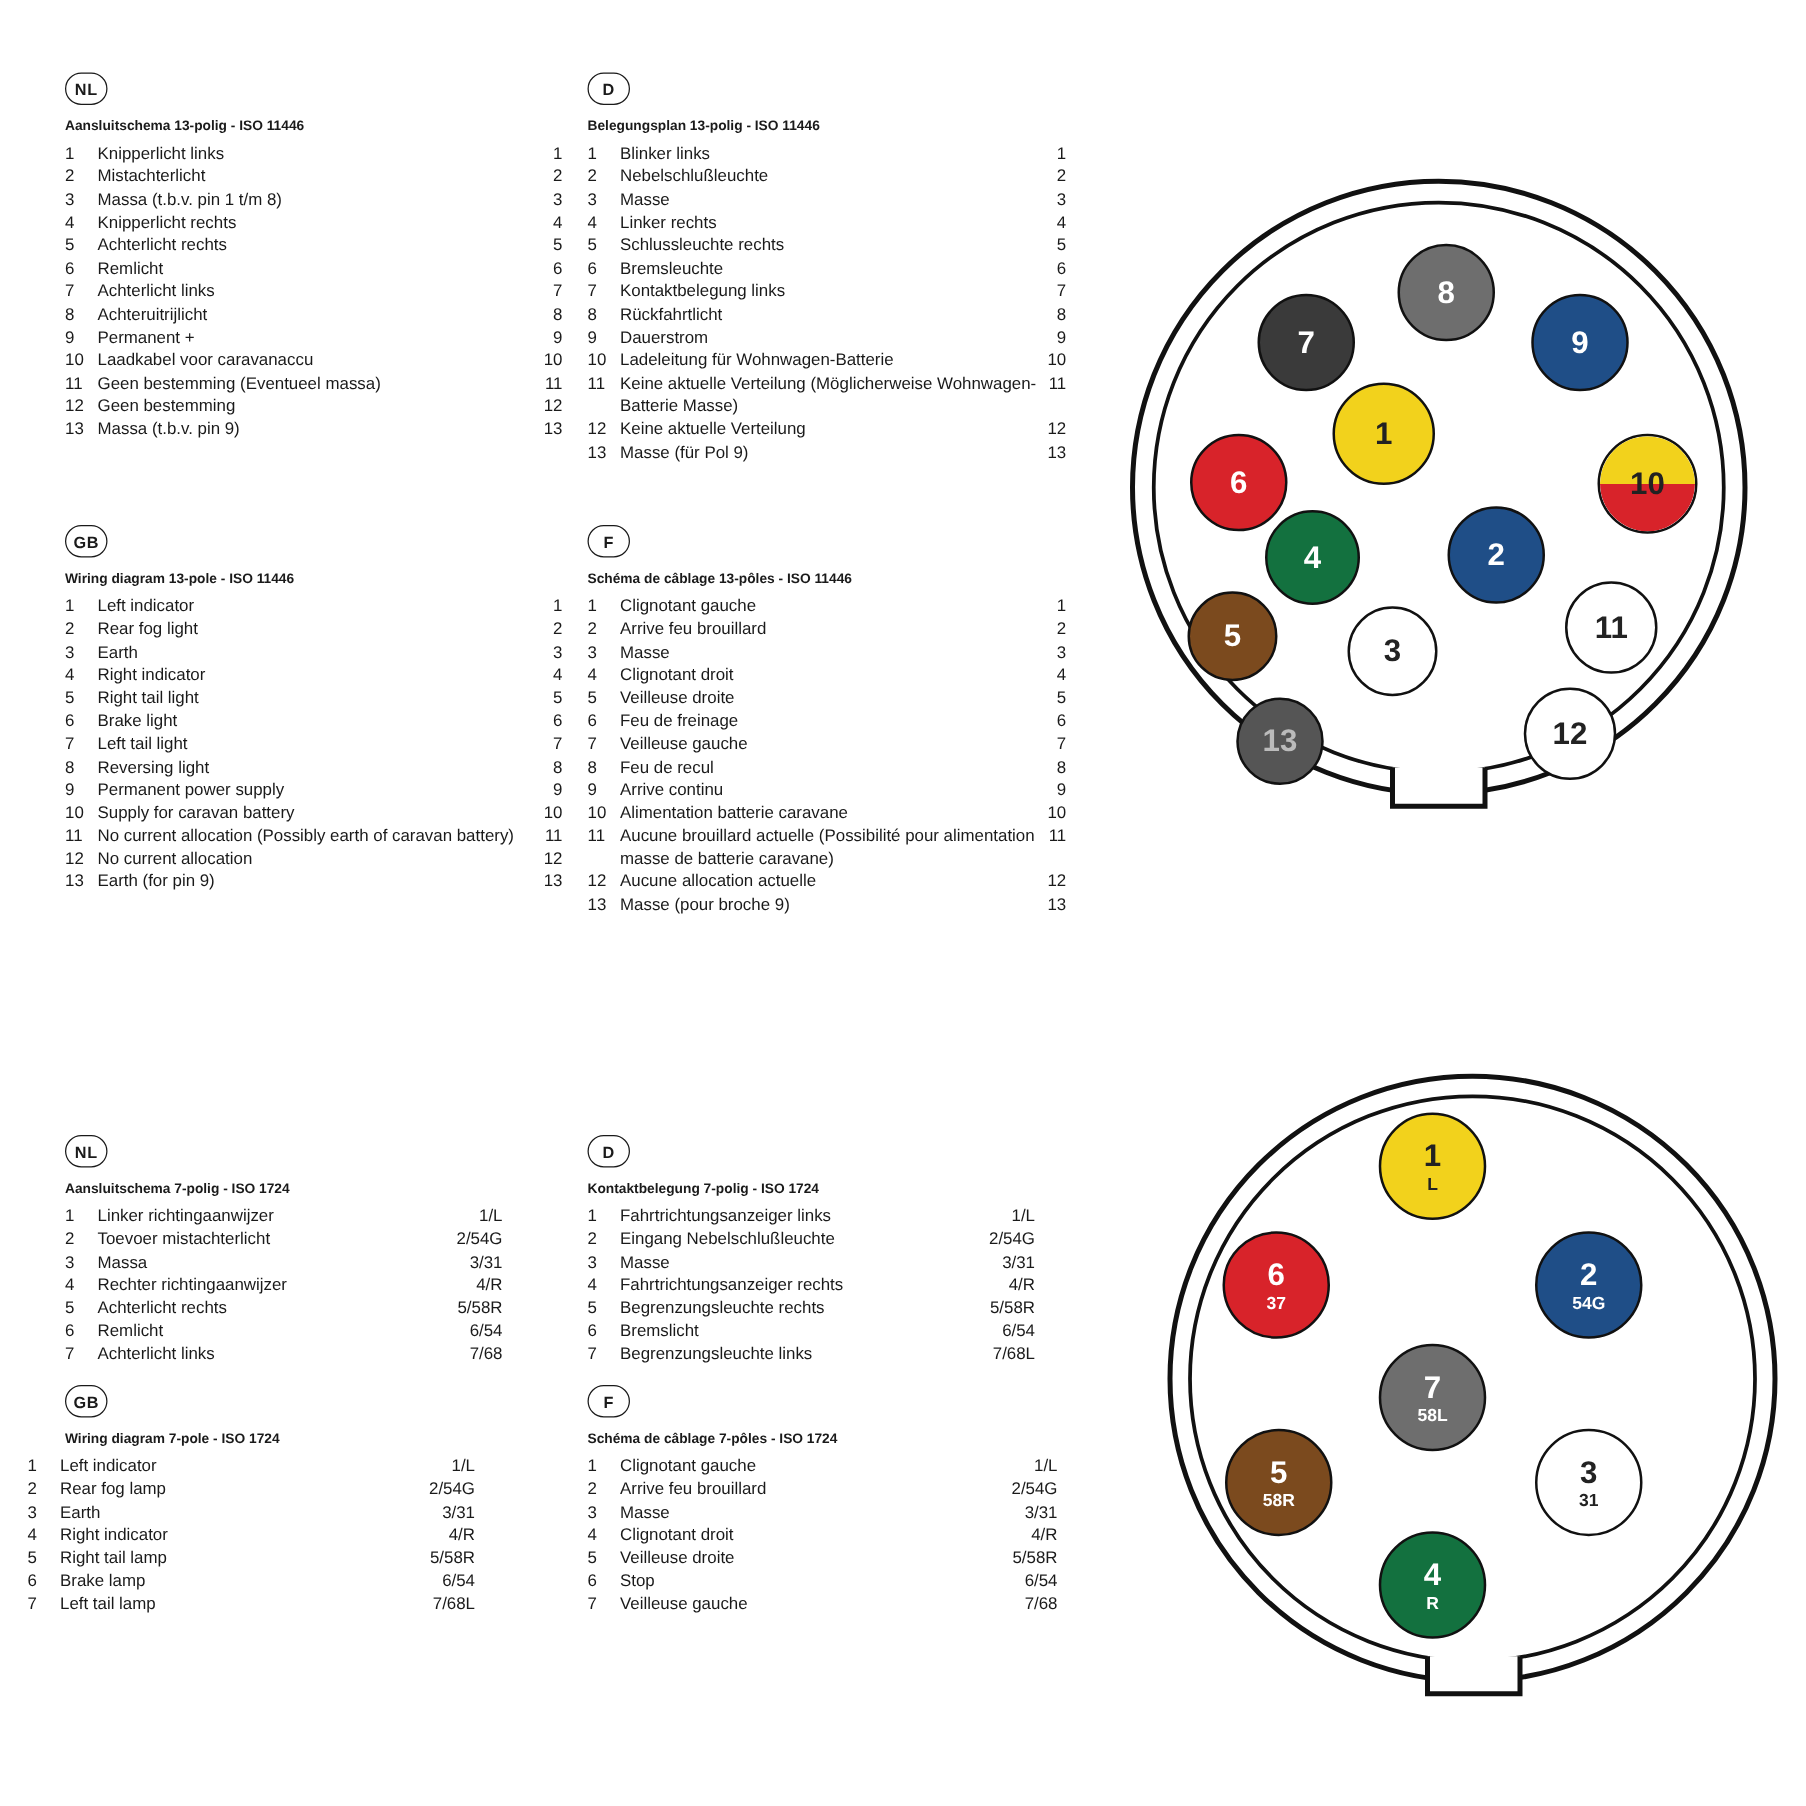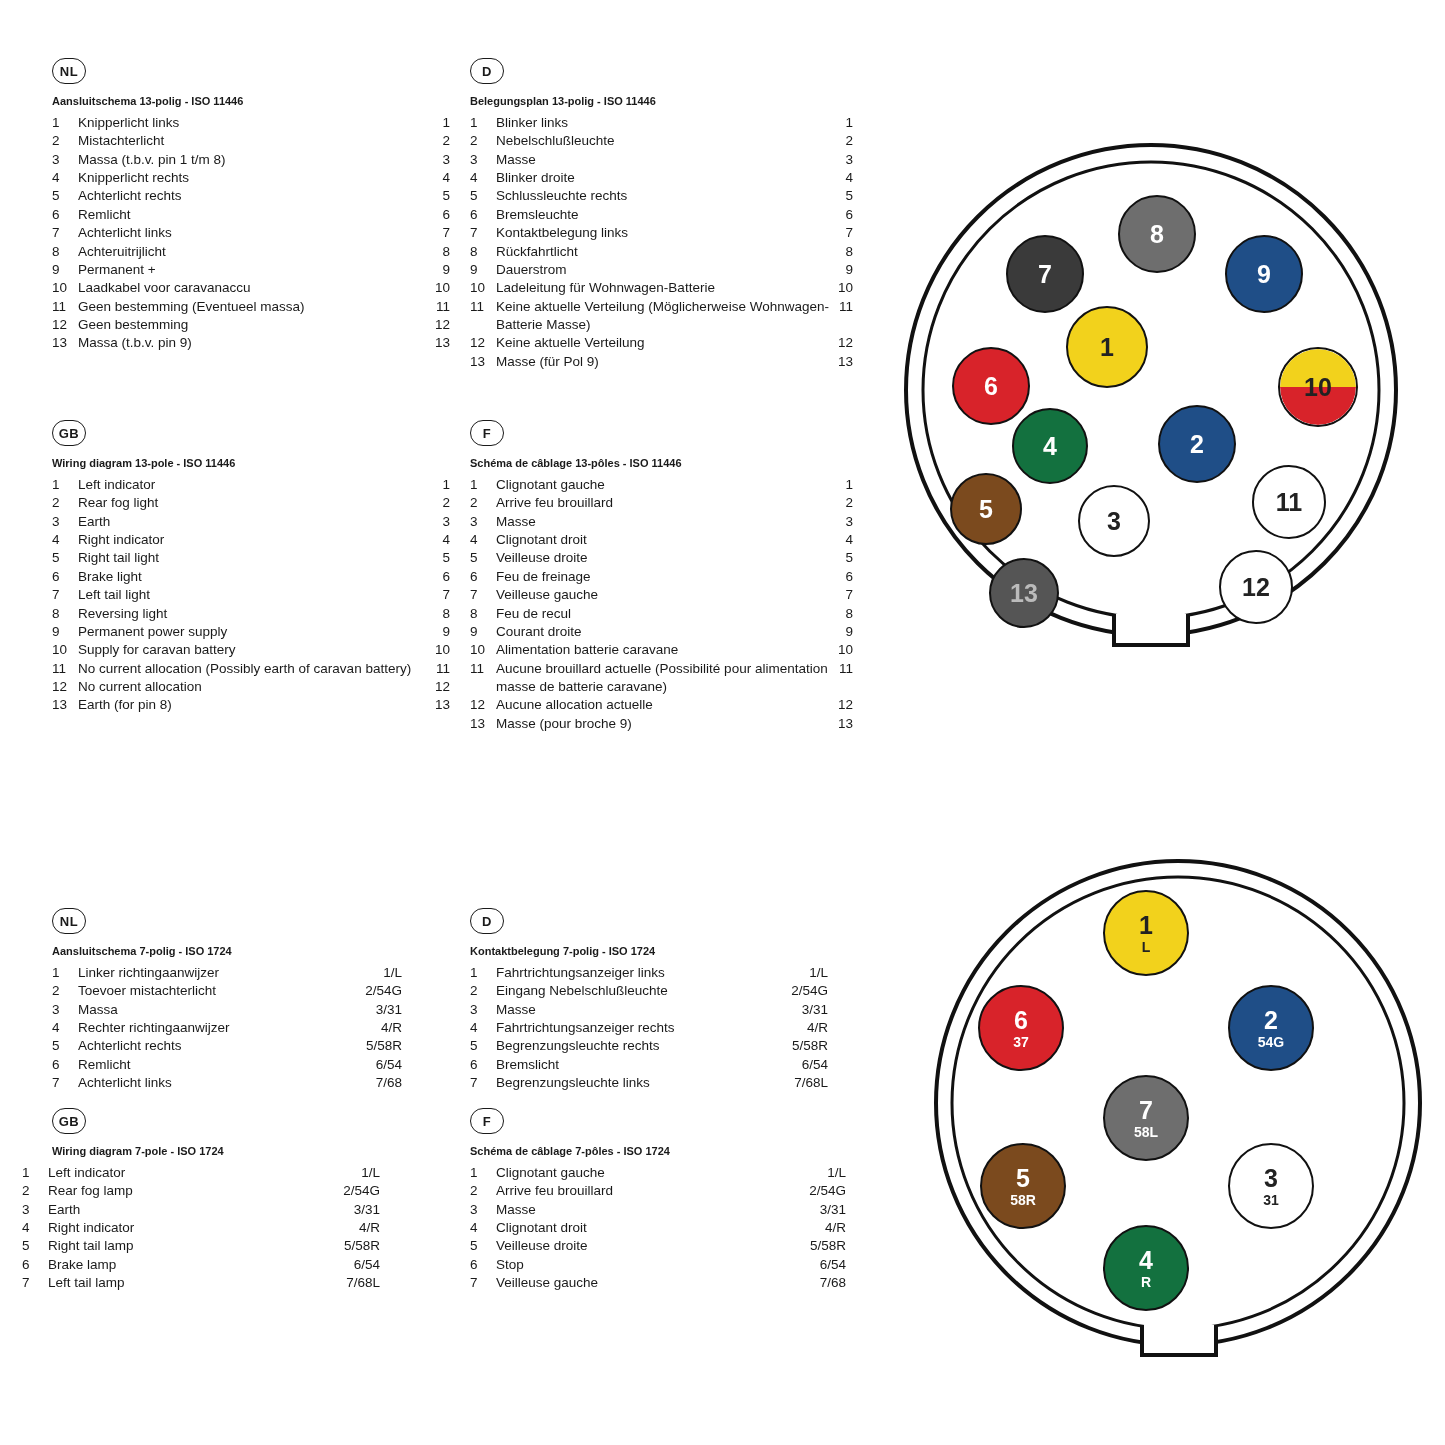--- a/index.html
+++ b/index.html
@@ -203,21 +203,21 @@
             <td class="label">Nebelschlußleuchte</td>
             <td class="code">2</td>
           </tr>
       <tr>
             <td class="num">3</td>
             <td class="label">Masse</td>
             <td class="code">3</td>
           </tr>
       <tr>
             <td class="num">4</td>
-            <td class="label">Blinker droite</td>
+            <td class="label">Linker rechts</td>
             <td class="code">4</td>
           </tr>
       <tr>
             <td class="num">5</td>
             <td class="label">Schlussleuchte rechts</td>
             <td class="code">5</td>
           </tr>
       <tr>
             <td class="num">6</td>
             <td class="label">Bremsleuchte</td>
@@ -322,21 +322,21 @@
             <td class="label">No current allocation (Possibly earth of caravan battery)</td>
             <td class="code" style="vertical-align:top;">11</td>
           </tr>
       <tr>
             <td class="num">12</td>
             <td class="label">No current allocation</td>
             <td class="code">12</td>
           </tr>
       <tr>
             <td class="num">13</td>
-            <td class="label">Earth (for pin 8)</td>
+            <td class="label">Earth (for pin 9)</td>
             <td class="code">13</td>
           </tr>
     </tbody>
       </table>
   </div>
 
   <div class="block" style="left:470px; top:420px; width:385px;">
     <div class="lang-badge">F</div>
     <div class="block-title">Schéma de câblage 13-pôles - ISO 11446</div>
     <table class="pinlist" style="width:383px;">
@@ -376,21 +376,21 @@
             <td class="label">Veilleuse gauche</td>
             <td class="code">7</td>
           </tr>
       <tr>
             <td class="num">8</td>
             <td class="label">Feu de recul</td>
             <td class="code">8</td>
           </tr>
       <tr>
             <td class="num">9</td>
-            <td class="label">Courant droite</td>
+            <td class="label">Arrive continu</td>
             <td class="code">9</td>
           </tr>
       <tr>
             <td class="num">10</td>
             <td class="label">Alimentation batterie caravane</td>
             <td class="code">10</td>
           </tr>
       <tr>
             <td class="num">11</td>
             <td class="label">Aucune brouillard actuelle (Possibilité pour alimentation masse de batterie caravane)</td>

